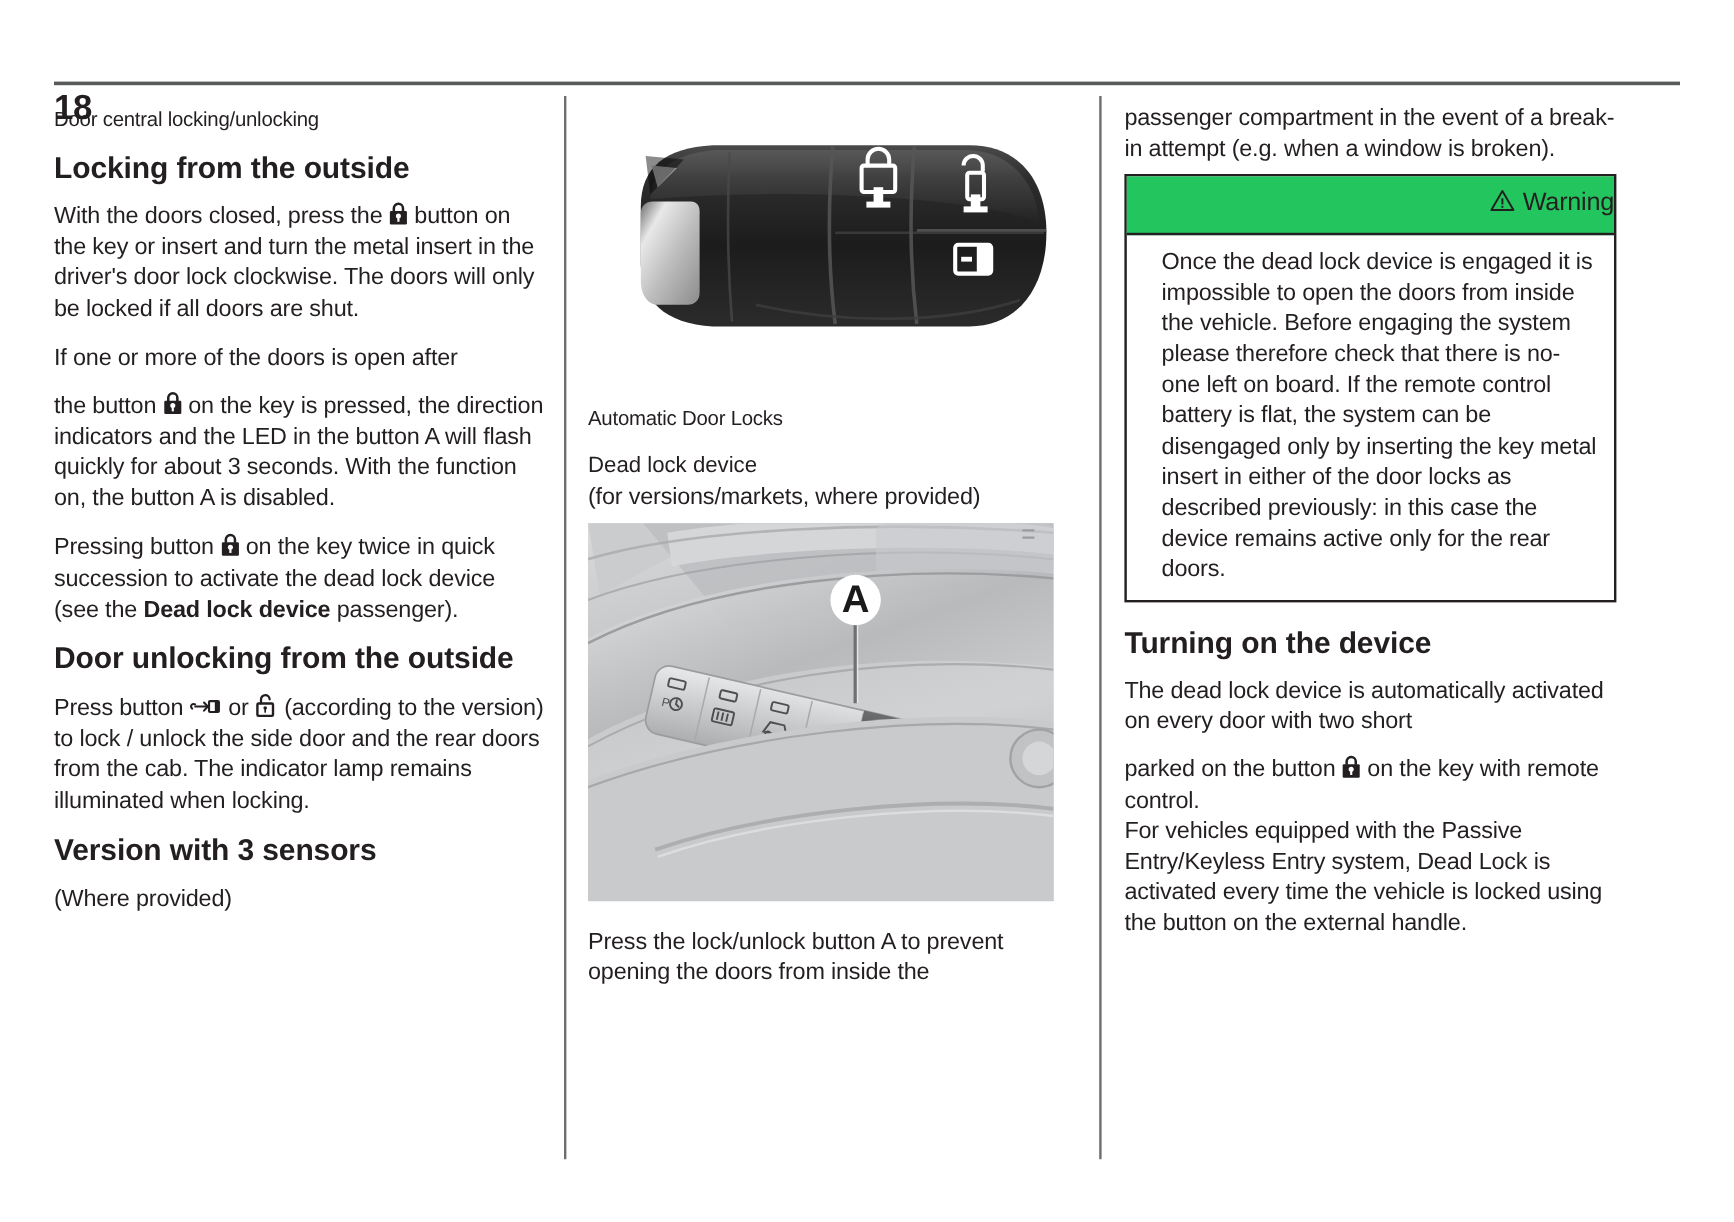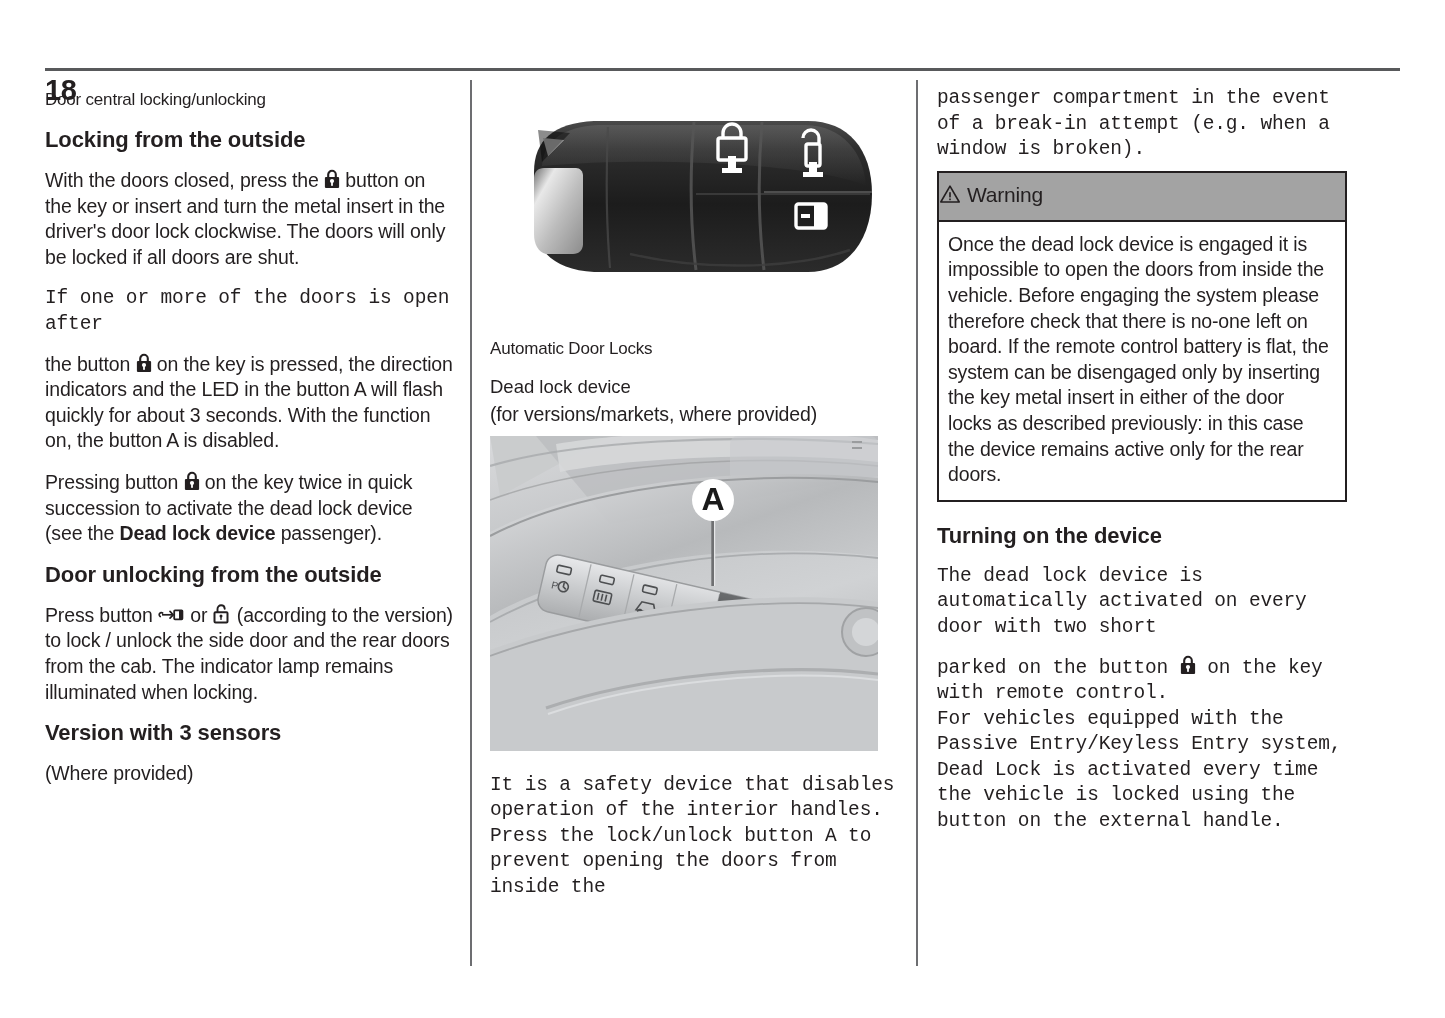--- a/index.html
+++ b/index.html
@@ -81,40 +81,40 @@
 
   
   h1.sec {
     font-size: 17px;
     font-weight: 400;
     line-height: 28px;
     margin: 0 0 14px 0;
     letter-spacing: -0.2px;
   }
   h2.sub {
-    font-size: 22px;
+    font-size: 25px;
     font-weight: 700;
     line-height: 24px;
     margin: 0 0 16px 0;
     letter-spacing: -0.1px;
   }
   h3.subsub {
     font-size: 18.5px;
     font-weight: 400;
     line-height: 24px;
     margin: 0 0 3px 0;
   }
   p.body {
     font-size: 19.5px;
     font-weight: 400;
     line-height: 25.6px;
     margin: 0 0 16px 0;
     letter-spacing: -0.15px;
   }
-  p.body.run   { margin-bottom: 0; font-family: Liberation Mono, monospace; }
+  p.body.run   { margin-bottom: 0; }
   .bold { font-weight: 700; }
 
   
   .ic {
     display: inline-block;
     vertical-align: -2px;
     position: relative;
   }
   .ic svg { display: block; }
 
@@ -136,35 +136,35 @@
     background: #c6c8ca;
   }
 
   
   .warning-box {
     border: 2px solid #231f20;
     margin: 8px 0 22px 0;
     background: #ffffff;
   }
   .warning-head {
-    background: #a3a3a3;
+    background: #22c55e;
     border-bottom: 2px solid #231f20;
-    text-align: left;
+    text-align: right;
     padding: 9px 0 10px 0;
     font-size: 21px;
     line-height: 26px;
     letter-spacing: -0.2px;
   }
   .warning-head .wtri {
     display: inline-block;
     vertical-align: -2px;
     margin-right: 6px;
   }
   .warning-body {
-    padding: 10px 13px 12px 9px;
+    padding: 10px 13px 12px 29px;
     font-size: 19.5px;
     line-height: 25.6px;
     letter-spacing: -0.15px;
   }
 </style>
 </head>
 <body>
 
 <div class="page">
 
@@ -402,21 +402,20 @@
           <g>
             <path d="M223 80 L223 150" stroke="#6f7072" stroke-width="3.4"></path>
             <path d="M224.6 80 L224.6 150" stroke="#e6e7e8" stroke-width="1.2"></path>
             <circle cx="223" cy="64" r="21" fill="#ffffff"></circle>
             <text x="223" y="74" text-anchor="middle" font-family="Liberation Sans, sans-serif" font-size="32" font-weight="700" fill="#1a1a1a">A</text>
           </g>
         </g>
       </svg>
     </div>
 
-    <p class="body run">It is a safety device that disables operation of the interior handles.</p>
     <p class="body run">Press the lock/unlock button A to prevent opening the doors from inside the</p>
   </div>
 
   <div class="col col-right">
 
     <p class="body run">passenger compartment in the event of a break-in attempt (e.g. when a window is broken).</p>
 
     <div class="warning-box">
       <div class="warning-head">
         <span class="wtri">

